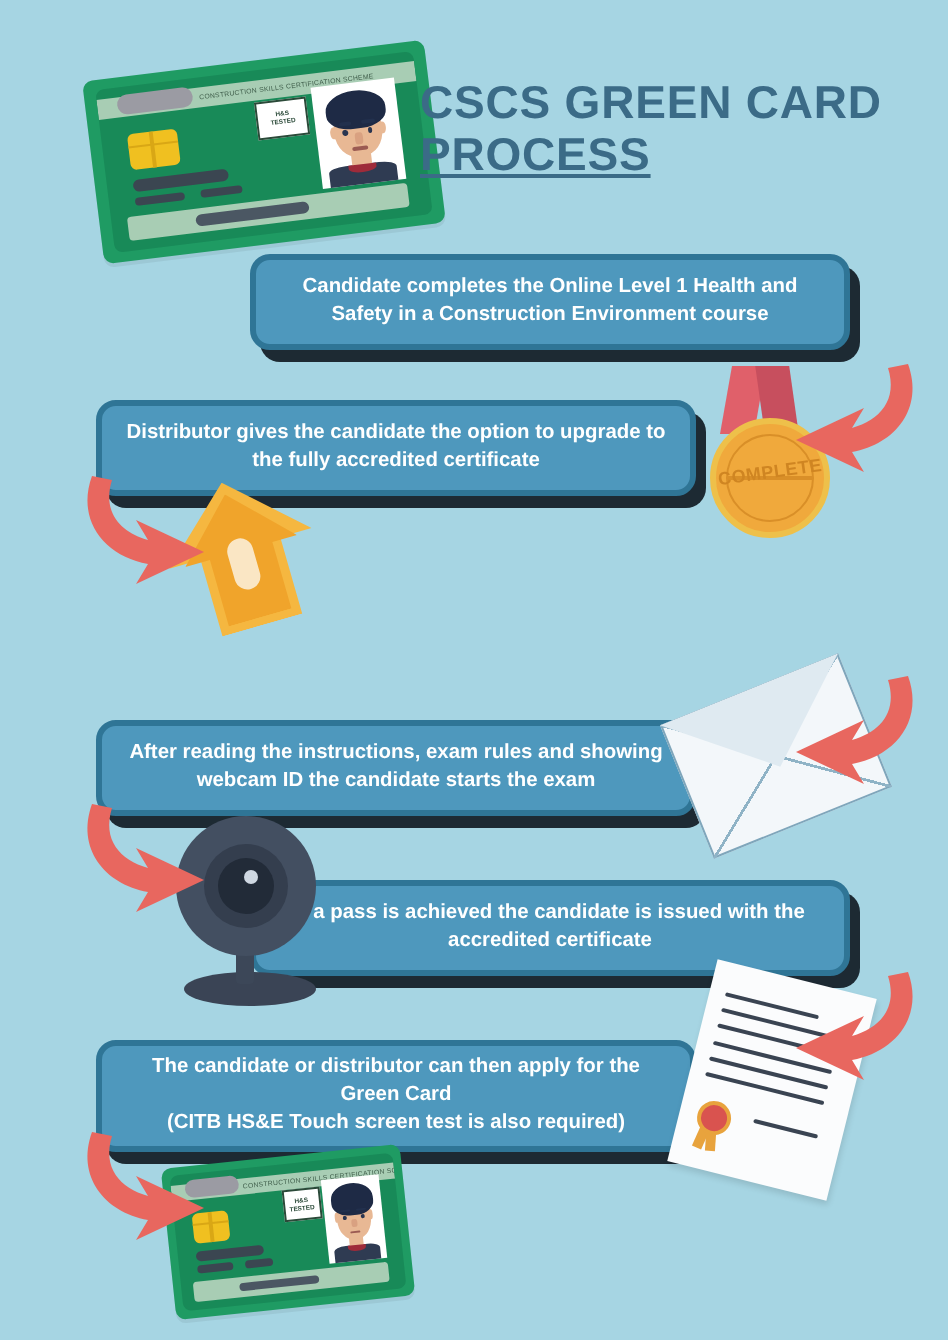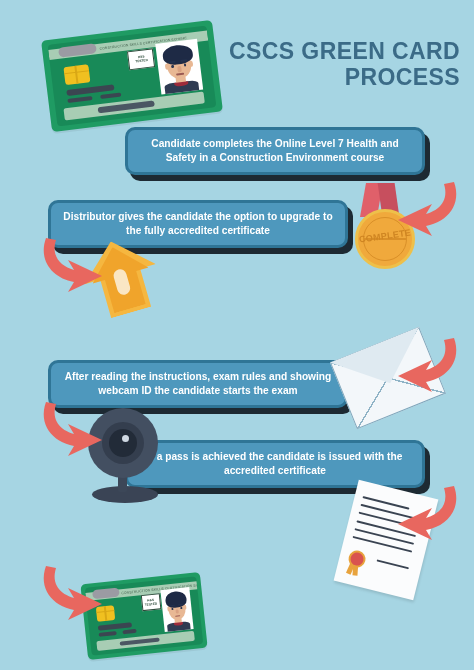--- a/index.html
+++ b/index.html
@@ -8,24 +8,24 @@
     background:#a6d5e3;
     font-family:"Liberation Sans","DejaVu Sans",sans-serif;
     position:relative;
   }
   #poster{position:absolute;inset:0;width:474px;height:670px;}
 
   
   #header{position:absolute;left:0;top:0;width:474px;height:125px;}
   #title{
     position:absolute;right:14px;top:38px;width:250px;
-    text-align:right;color:#3b6b87;font-weight:bold;
+    text-align:left;color:#3b6b87;font-weight:bold;
     font-size:23px;line-height:26px;letter-spacing:.4px;
   }
-  #title .l2{display:block;}
+  #title .l2{display:block;text-decoration:underline;}
 
   
   .idcard{position:absolute;transform-origin:50% 50%;}
   .card-body{
     position:absolute;left:0;top:0;width:100%;height:100%;
     background:#1f9b63;border-radius:5px;
     box-shadow:0 2px 0 rgba(0,0,0,.06);
     overflow:hidden;
   }
   .card-inner{
@@ -217,29 +217,31 @@
         </div>
       </div>
     </div>
 
     <div id="title">
       <span>CSCS GREEN CARD</span>
       <span class="l2">PROCESS</span>
     </div>
   </div>
 
-  <div class="step" style="left:125px;top:127px;width:300px;height:48px;">Candidate completes the Online Level 7 Health and Safety in a Construction Environment course</div>
+  <div class="step" style="left:125px;top:127px;width:300px;height:48px;">Candidate completes the Online Level 1 Health and Safety in a Construction Environment course</div>
 
   <div class="step" style="left:48px;top:200px;width:300px;height:48px;">Distributor gives the candidate the option to upgrade to the fully accredited certificate</div>
 
 
   <div class="step" style="left:48px;top:360px;width:300px;height:48px;">After reading the instructions, exam rules and showing webcam ID the candidate starts the exam</div>
 
   <div class="step" style="left:125px;top:440px;width:300px;height:48px;">If a pass is achieved the candidate is issued with the accredited certificate</div>
 
+  <div class="step" style="left:48px;top:520px;width:300px;height:56px;white-space:pre-line;">The candidate or distributor can then apply for the Green Card
+(CITB HS&amp;E Touch screen test is also required)</div>
 
   <div id="medal">
     <div class="medal-ribbon-l"></div>
     <div class="medal-ribbon-r"></div>
     <div class="medal-disc">
       <div class="medal-ring"></div>
       <div class="medal-line"></div>
       <div class="medal-text">COMPLETE</div>
     </div>
   </div>

